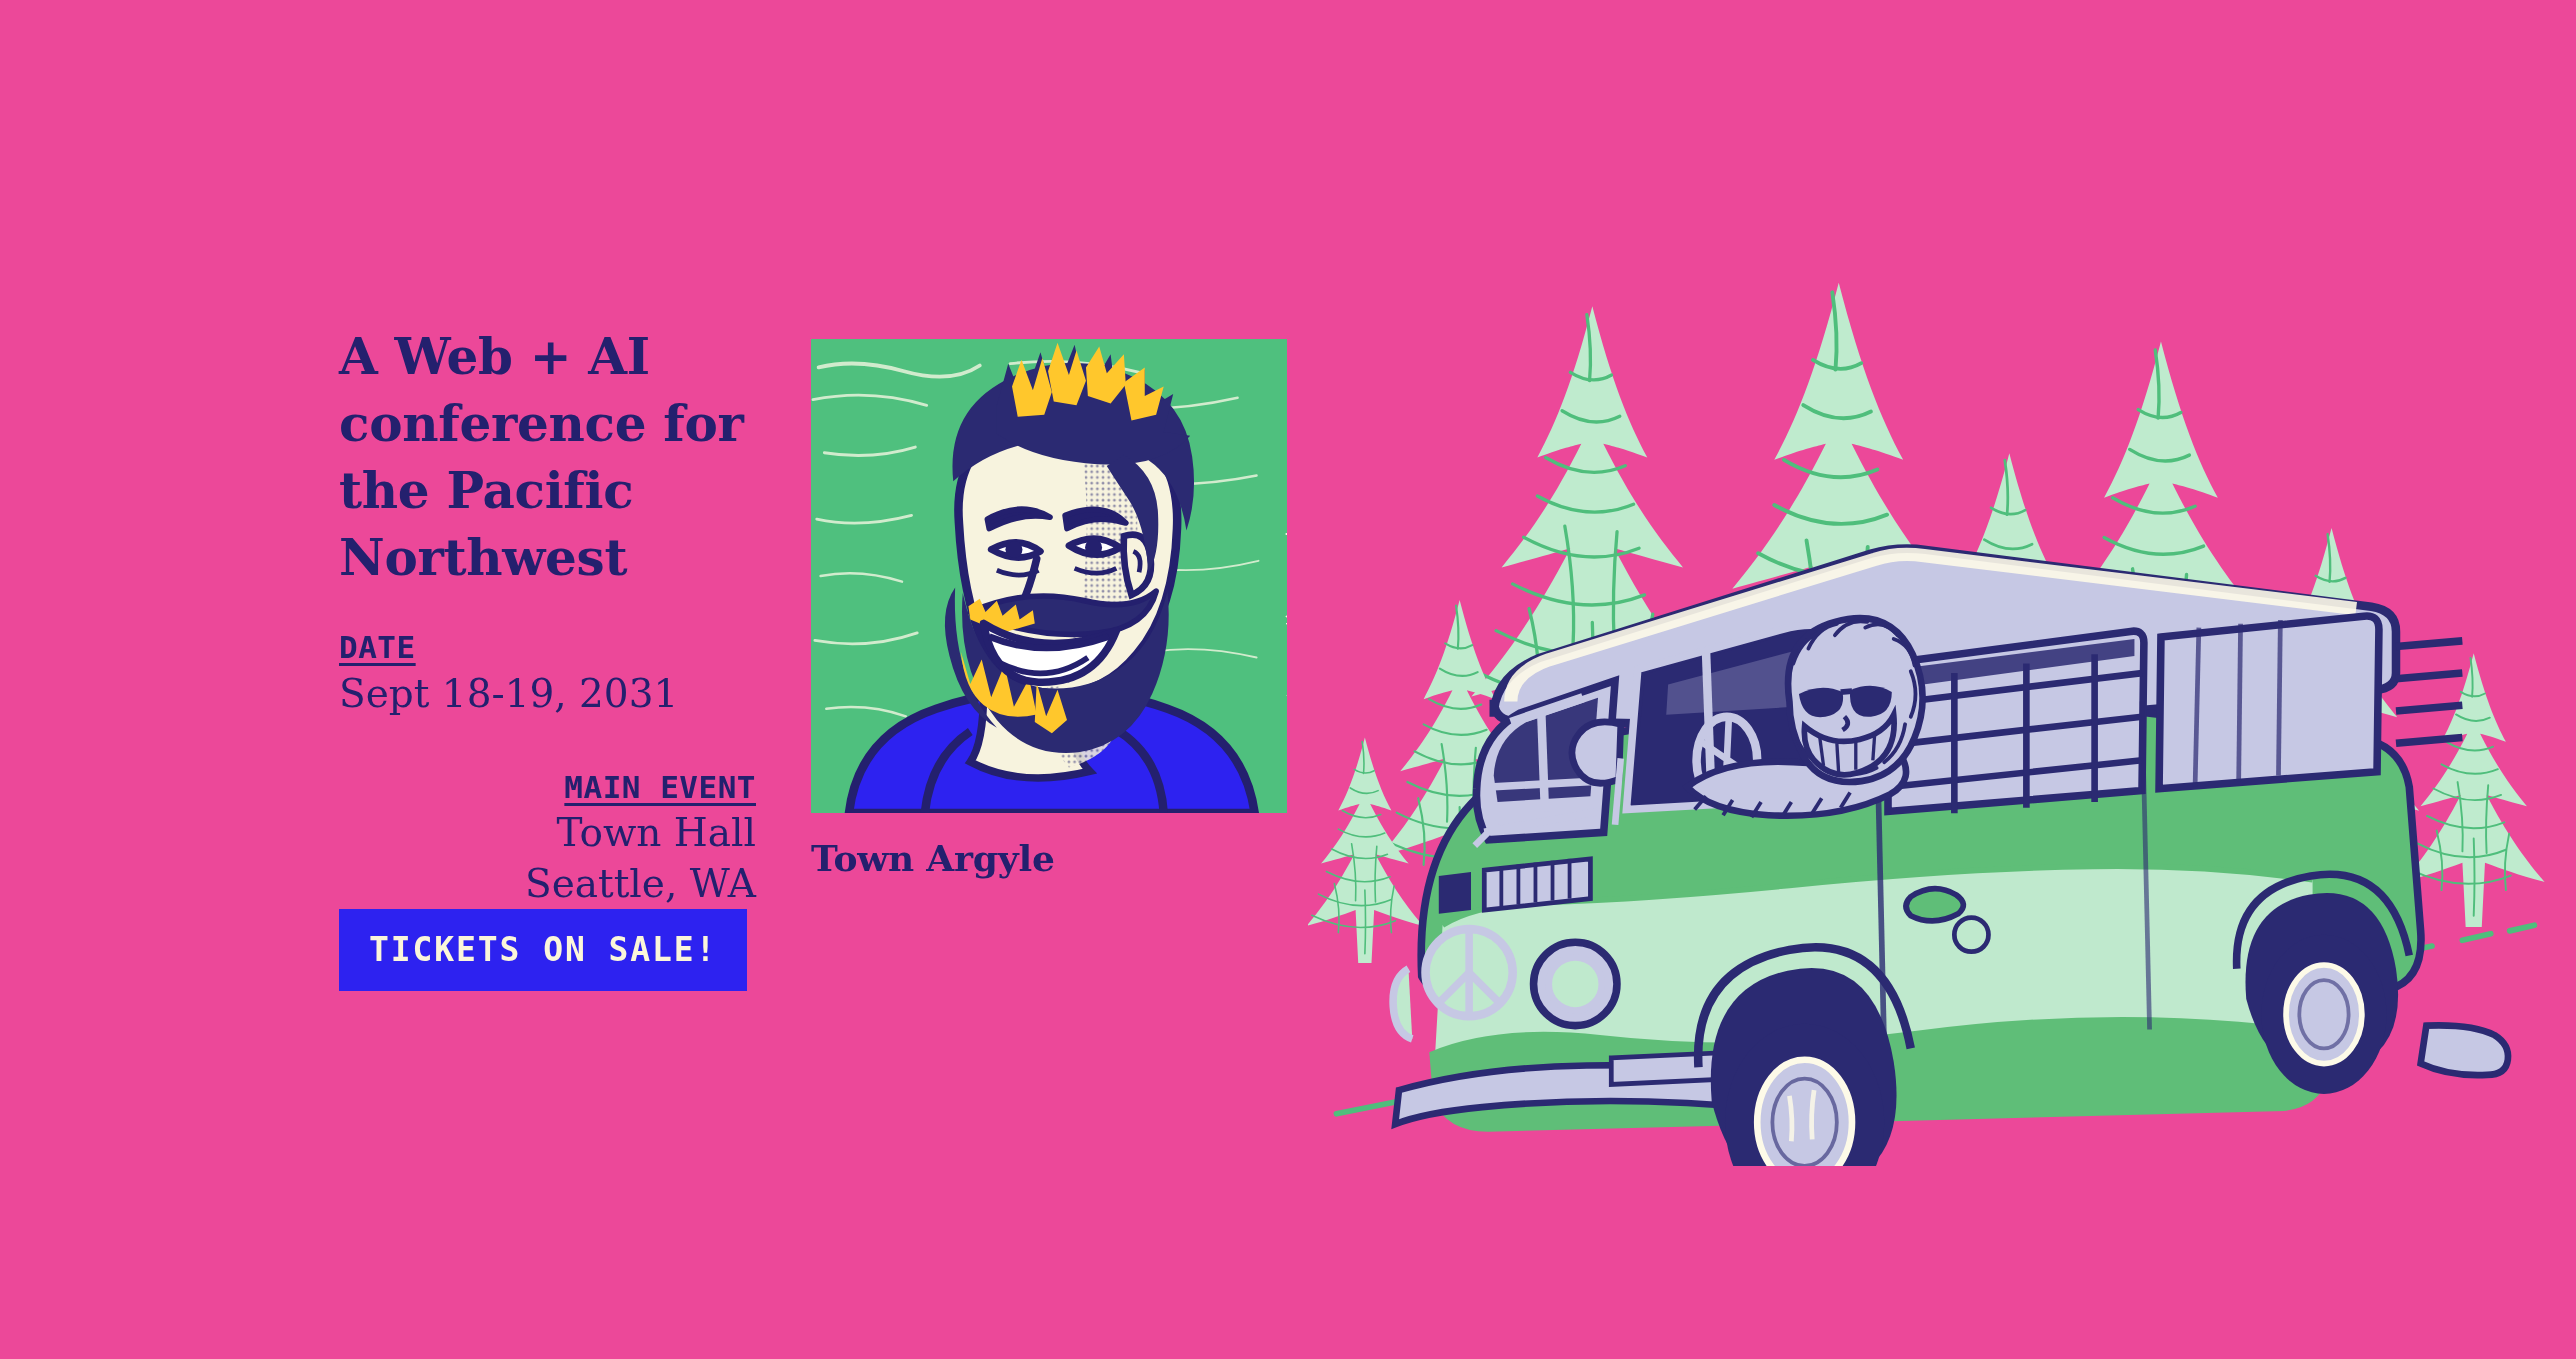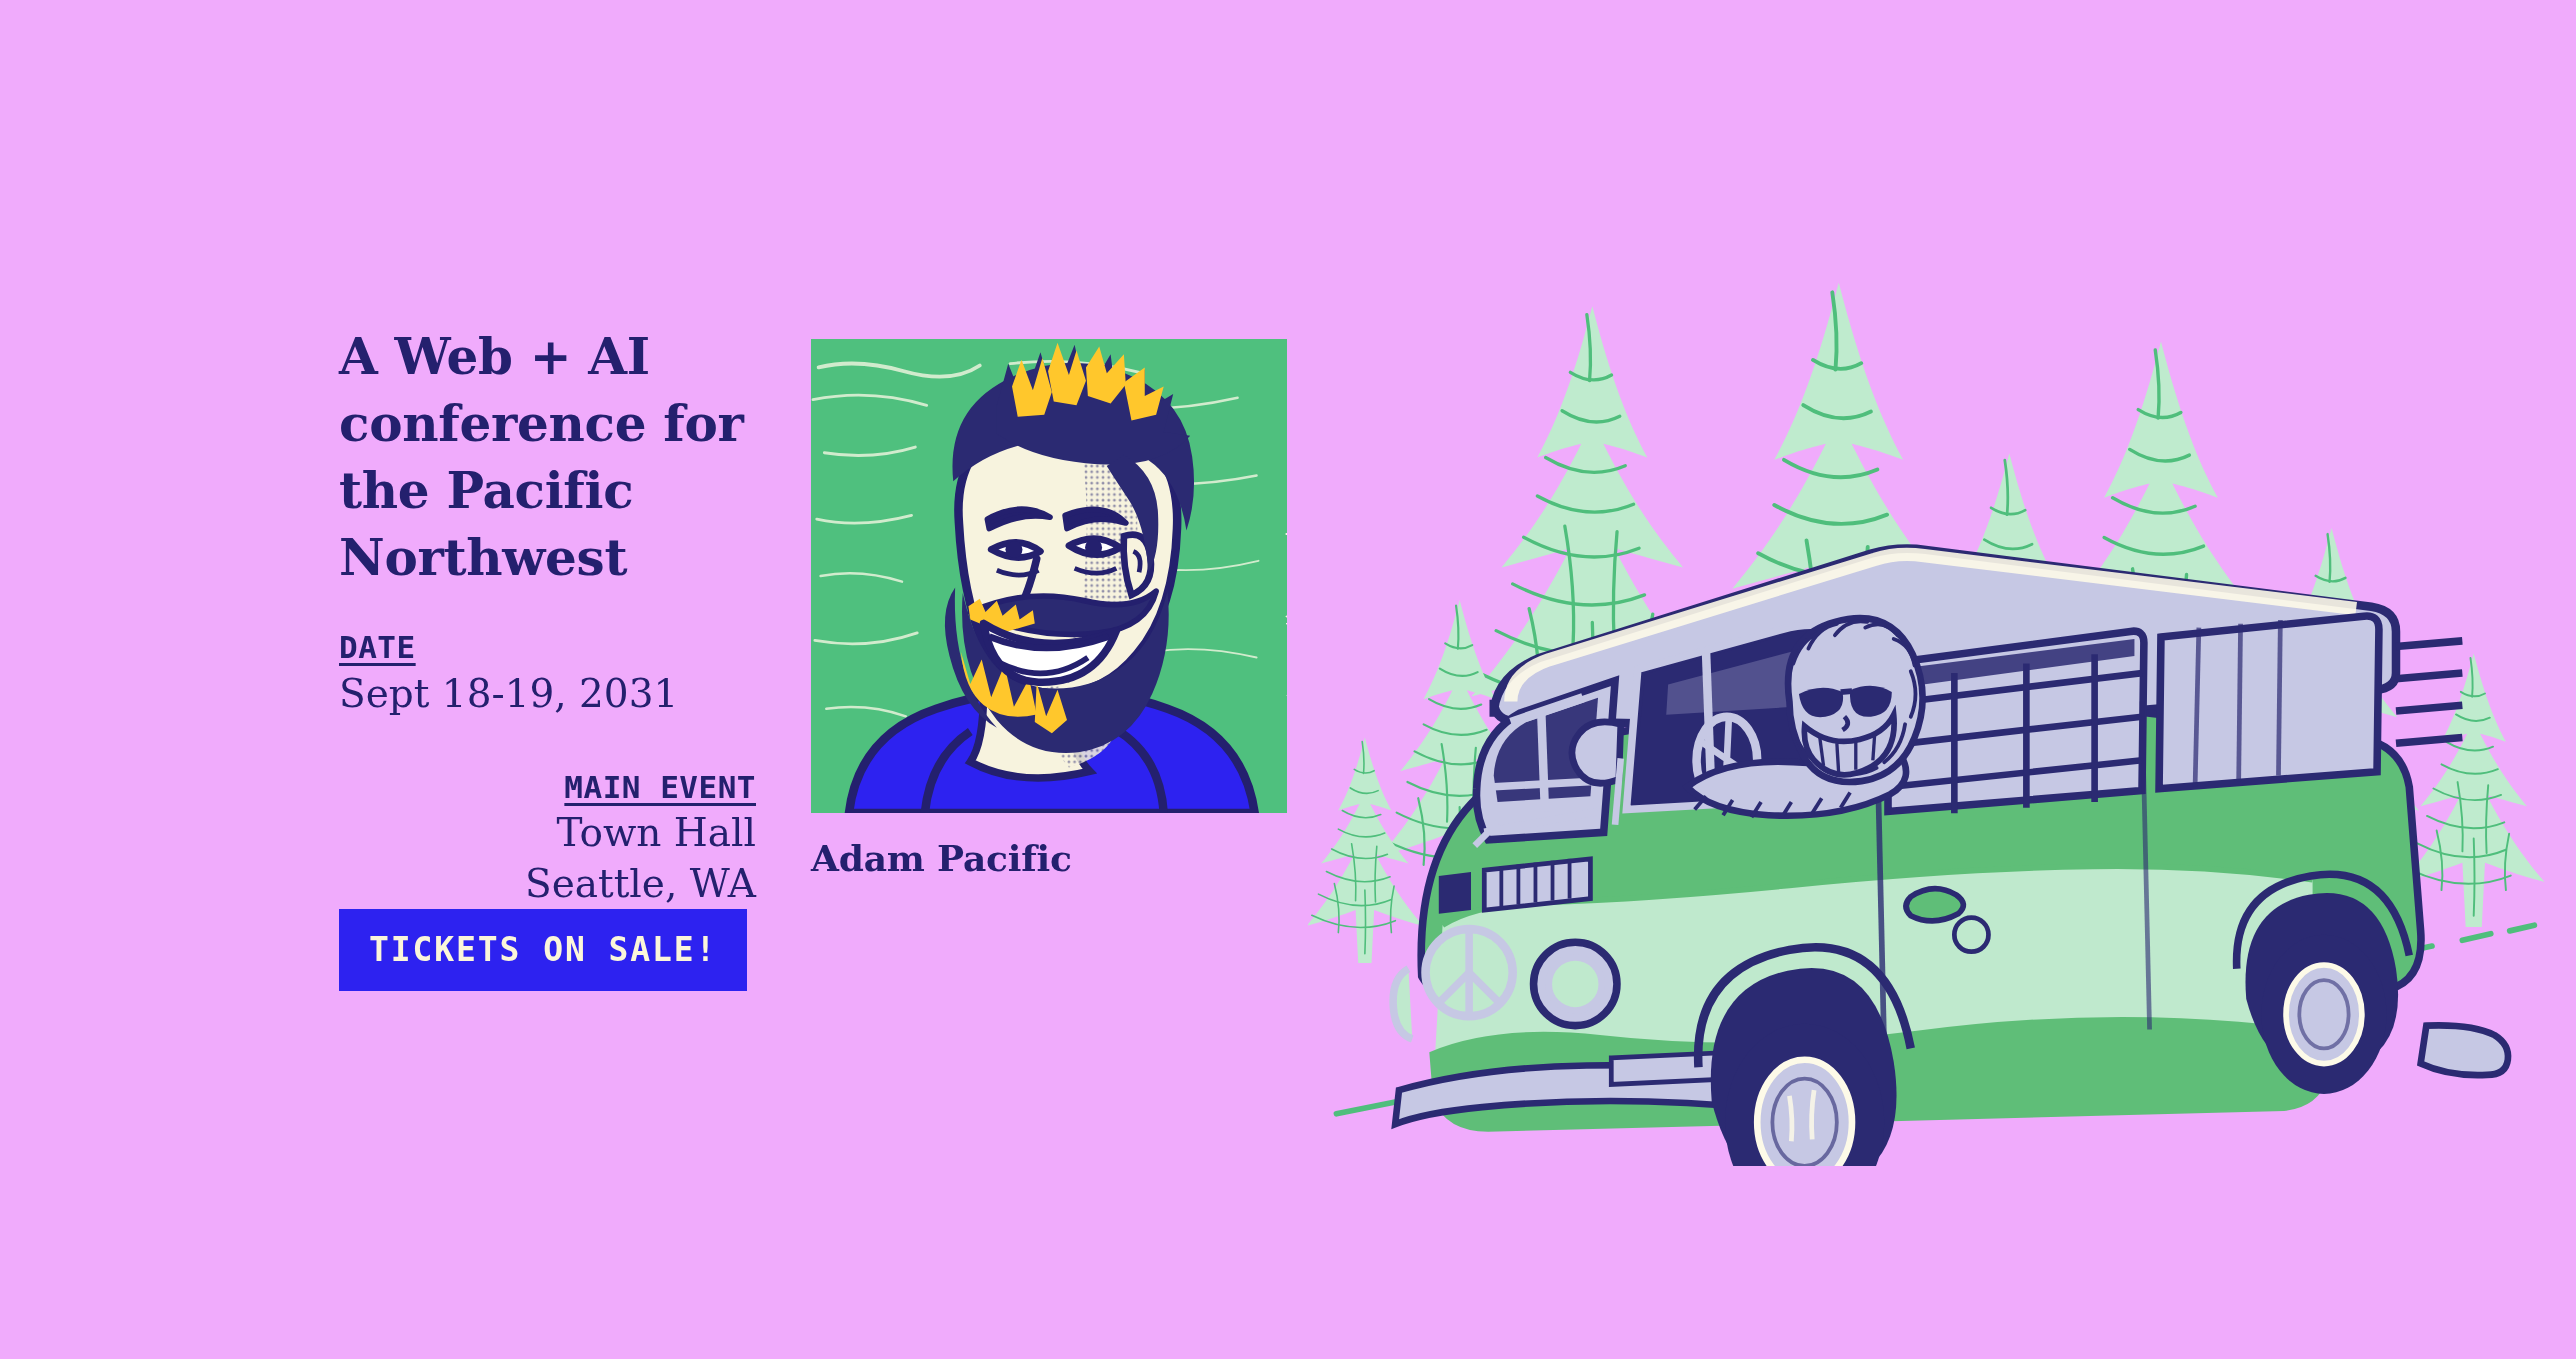--- a/index.html
+++ b/index.html
@@ -14,21 +14,21 @@
   body {
     background: #FDFAE8;
     font-family: "Liberation Serif", serif;
     -webkit-font-smoothing: antialiased;
   }
 
   .hero {
     position: relative;
     width: 2576px;
     height: 1359px;
-    background: #f0abfc;
+    background: #ec4899;
   }
 
   
   .info-col {
     position: absolute;
     left: 339px;
     top: 323px;
     width: 417px;
   }
 
@@ -251,21 +251,21 @@
             <path d="M238 362 l10 36 l12 -28 l10 32 l-16 14 l-18 -12 z"></path>
           </g>
 
           <path d="M182 300 q62 38 140 8 q-22 56 -82 54 q-48 -2 -58 -62 z" fill="#FFFFFF" stroke="#24206E" stroke-width="8" stroke-linejoin="round"></path>
           <path d="M188 314 q58 24 126 0" fill="none" stroke="#24206E" stroke-width="7"></path>
           <path d="M200 342 q48 24 92 -6" fill="none" stroke="#24206E" stroke-width="6"></path>
         </g>
       </svg>
     </div>
 
-    <div class="speaker-name">Adam Pacific</div>
+    <div class="speaker-name">Town Argyle</div>
 
   </div>
 
   <div class="scene">
     <svg viewBox="0 0 1320 960" xmlns="http://www.w3.org/2000/svg" aria-hidden="true">
       <defs>
 
         <g id="tree">
           <path d="M0 -260
                    C -14 -206 -26 -176 -40 -150

